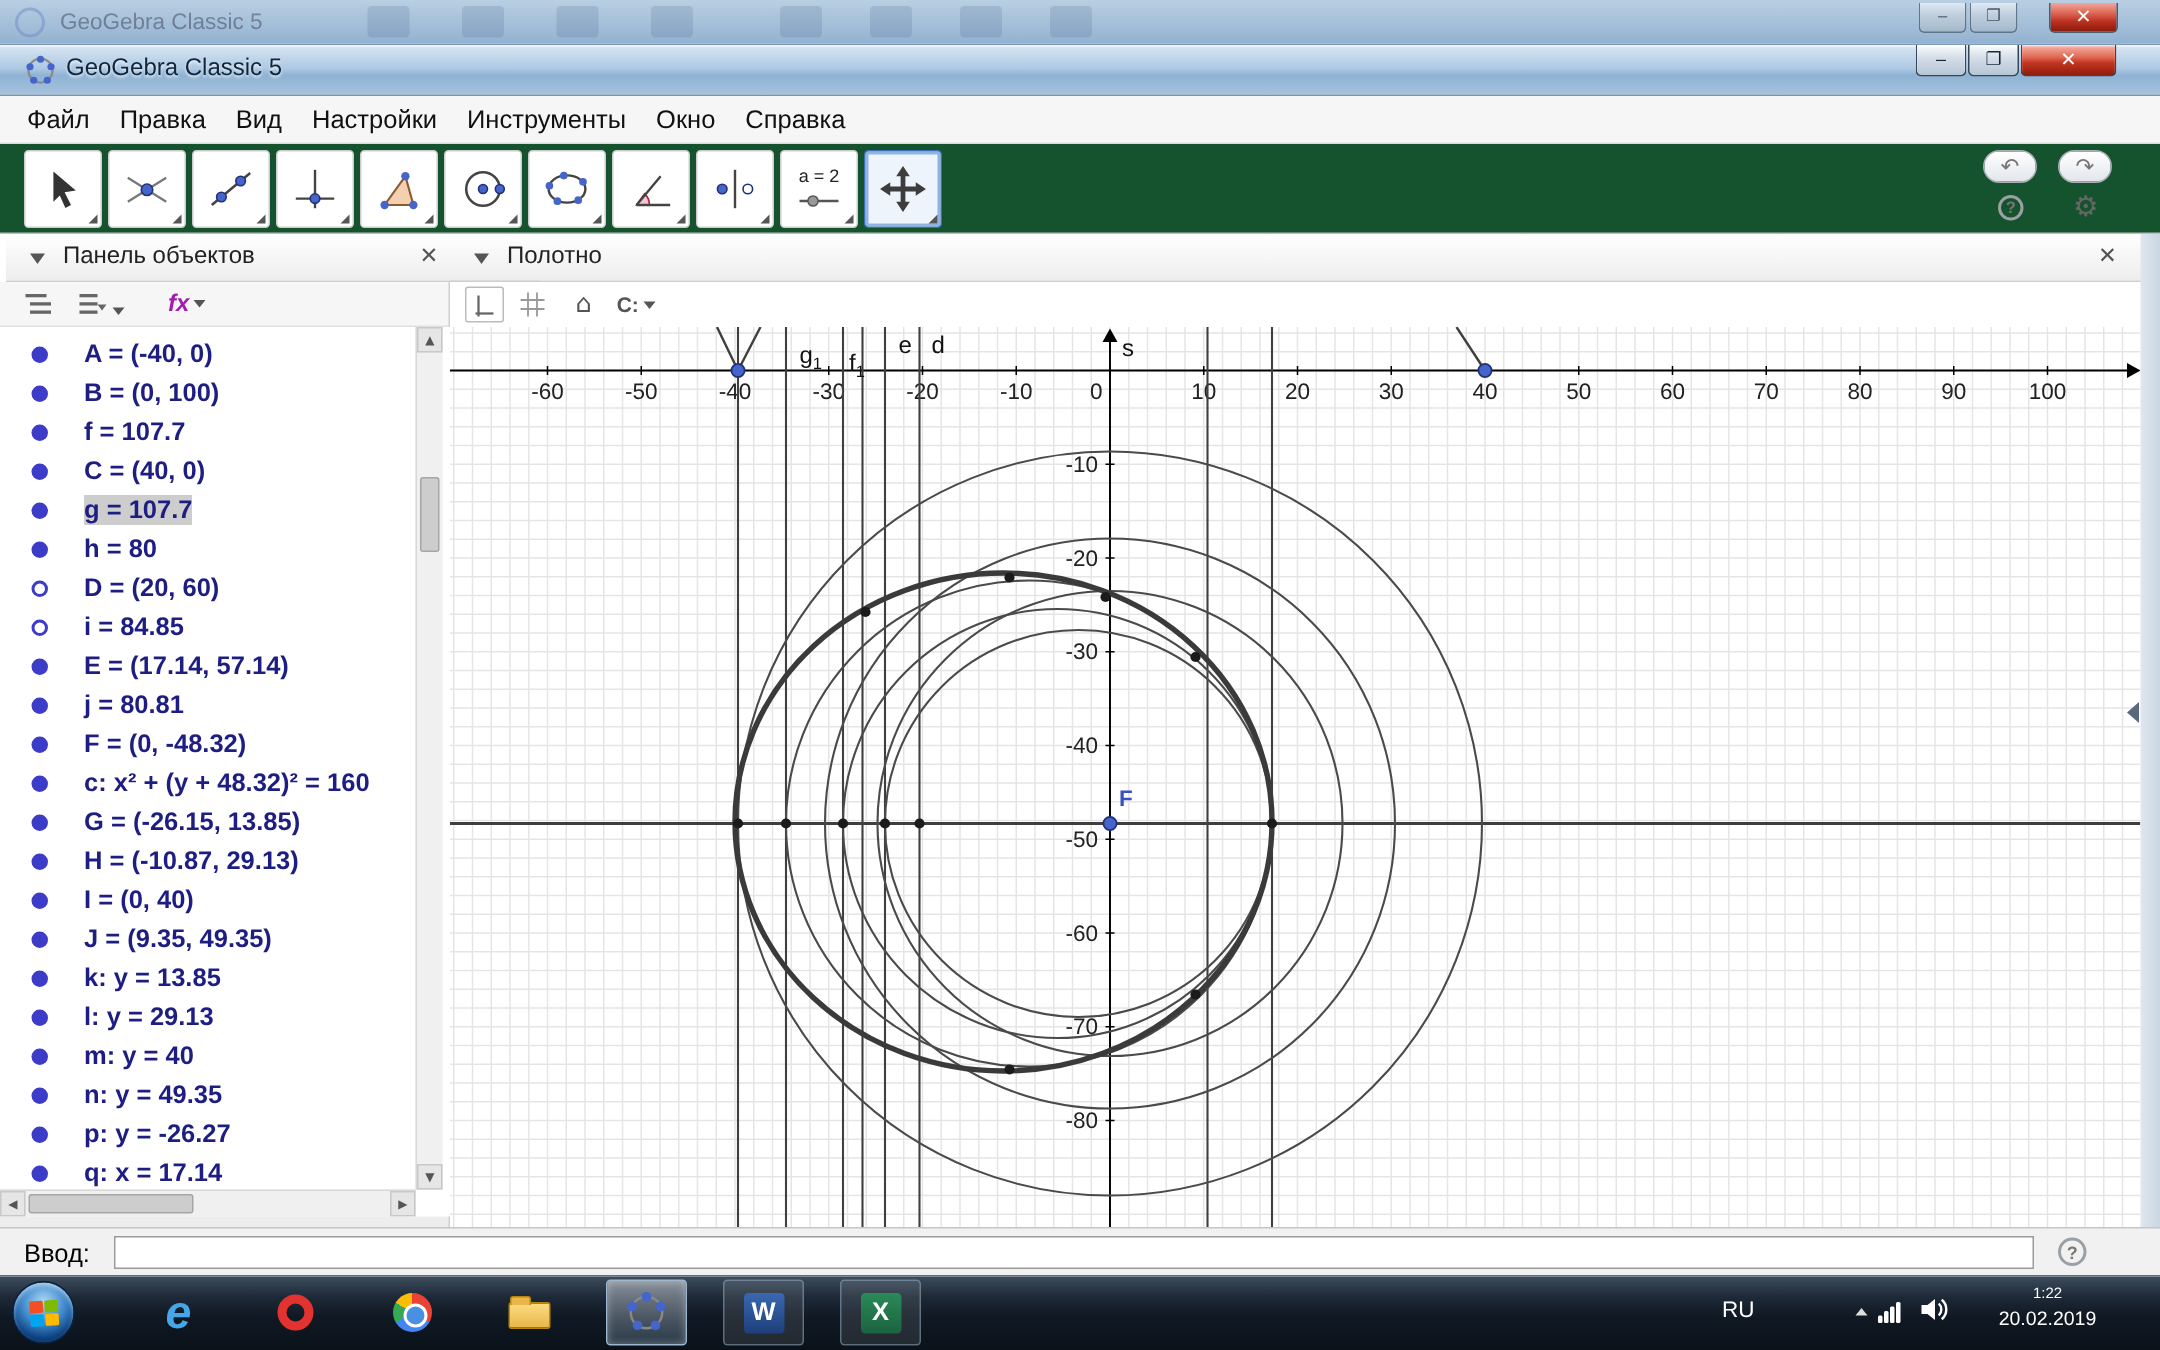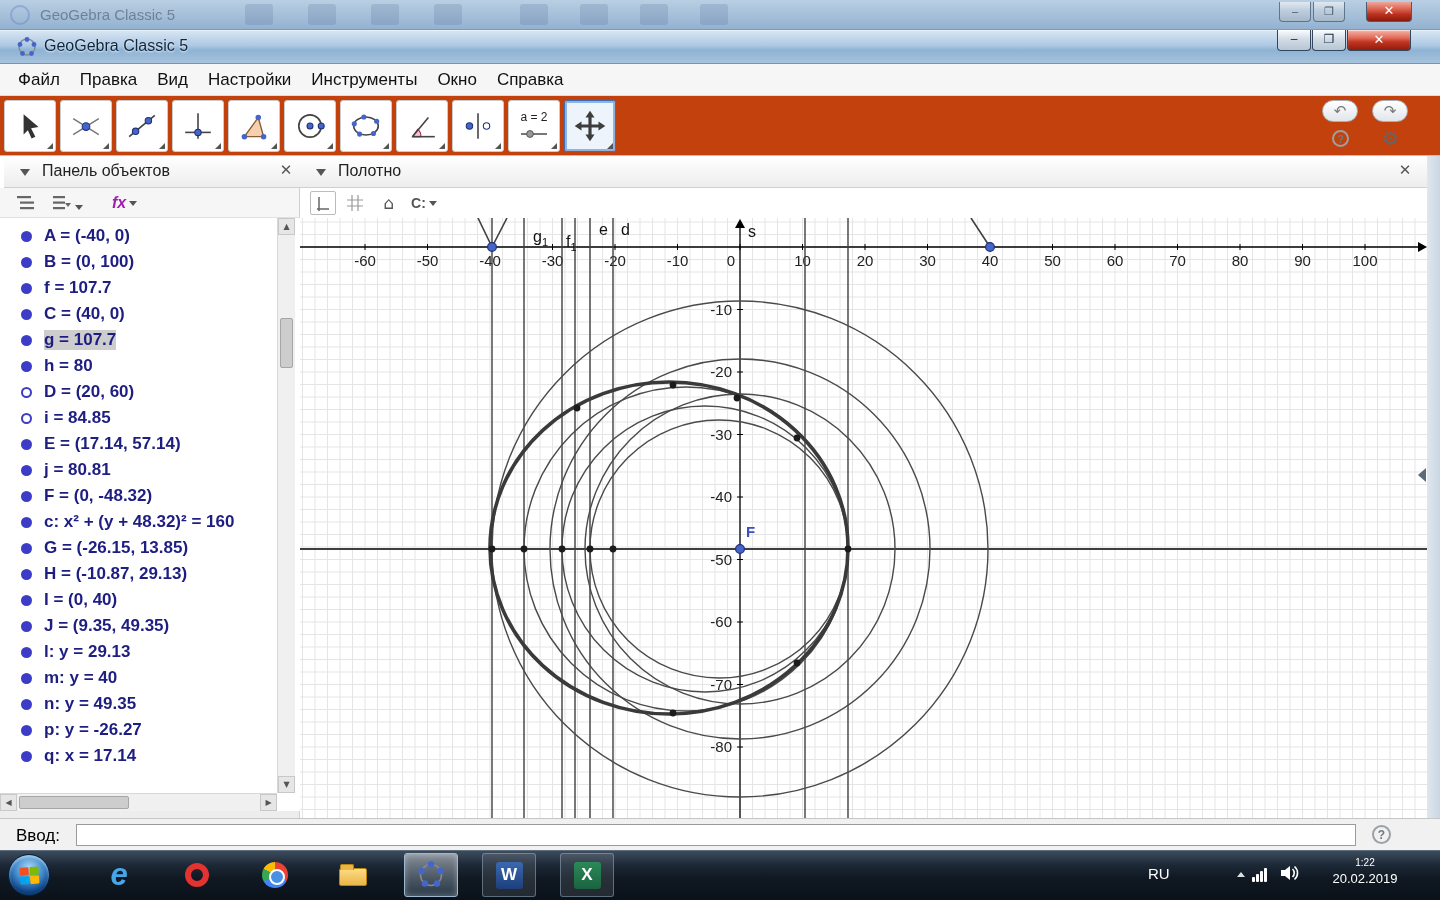--- a/index.html
+++ b/index.html
@@ -32,22 +32,22 @@
   #btn-max{left:1312px;width:34px}
   #btn-close{left:1347px;width:64px;color:#fff;font-size:13px;
     background:linear-gradient(#f5b4aa,#e06a55 40%,#c23421 60%,#901c0c);box-shadow:inset 0 1px 1px rgba(255,255,255,.6)}
 
   
   #menubar{position:absolute;left:0;top:64px;width:1440px;height:32px;background:#f6f6f6;
     border-bottom:1px solid #dcdcdc;padding-left:8px}
   .menu-item{display:inline-block;padding:0 10px;line-height:31px;font-size:17px;color:#111;cursor:default}
 
   
-  #toolbar{position:absolute;left:0;top:96px;width:1440px;height:60px;background:#c2410c;
-    border-bottom:1px solid #bdbdbd;display:flex;align-items:center;padding-left:4px;gap:4px}
+  #toolbar{position:absolute;left:0;top:96px;width:1440px;height:60px;background:#14532d;
+    border-bottom:1px solid #bdbdbd;display:flex;align-items:center;padding-left:16px;gap:4px}
   .tool-btn{position:relative;width:52px;height:52px;background:#fff;border:1px solid #cccccc;
     border-radius:3px;display:flex;align-items:center;justify-content:center;padding:0}
   .tool-btn.selected{border:1px solid #3a6fb8;box-shadow:inset 0 0 0 2px #8fb4e2;background:#eef4fb}
   .tool-btn .corner{position:absolute;right:2px;bottom:2px;width:0;height:0;
     border-left:6px solid transparent;border-bottom:6px solid #555}
   .slider-label{font-size:12px;color:#222;line-height:13px}
   .tb-round{position:absolute;width:36px;height:22px;border:1px solid #a8afb6;border-radius:11px;
     background:linear-gradient(#fff,#e2e6ea);text-align:center;line-height:20px;font-size:15px;
     color:#777;font-family:"DejaVu Sans",sans-serif}
   #undo-btn{left:1322px;top:100px}
@@ -69,21 +69,21 @@
   
   #alg-stylebar{position:absolute;left:0;top:188px;width:300px;height:30px;background:#f6f6f6;
     border-bottom:1px solid #e0e0e0;border-right:1px solid #cfcfcf}
   .sb-caret{display:inline-block;width:0;height:0;border-left:4px solid transparent;
     border-right:4px solid transparent;border-top:5px solid #555;vertical-align:middle;margin-left:3px}
   .sb-icon{position:absolute;top:6px;color:#555}
   #alg-list{position:absolute;left:0;top:218px;width:277px;height:575px;overflow:hidden;background:#fff;padding-top:5px}
   .obj-row{height:26px;display:flex;align-items:center}
   .obj-dot{width:11px;height:11px;border-radius:50%;background:#3c3cc8;margin-left:21px;flex:none}
   .obj-dot.hollow{background:#fff;border:2px solid #3c3cc8}
-  .obj-text{margin-left:12px;font-size:17px;font-weight:bold;color:#1d1d82;white-space:nowrap}
+  .obj-text{margin-left:24px;font-size:17px;font-weight:bold;color:#1d1d82;white-space:nowrap}
   .obj-text.sel{background:#cdcdcd}
   
   #v-scroll{position:absolute;left:277px;top:218px;width:18px;height:575px;background:#f0f0f0;border-left:1px solid #d8d8d8}
   #h-scroll{position:absolute;left:0;top:793px;width:277px;height:18px;background:#f0f0f0;border-top:1px solid #d8d8d8}
   .scr-btn{position:absolute;background:#e6e6e6;border:1px solid #c8c8c8;color:#555;font-size:8px;
     text-align:center;font-family:"DejaVu Sans",sans-serif}
   .scr-thumb{position:absolute;background:#cdcdcd;border:1px solid #a6a6a6;border-radius:2px}
   #alg-bottom-gap{position:absolute;left:0;top:811px;width:300px;height:7px;background:#ededed;border-right:1px solid #cfcfcf}
 
   
@@ -361,20 +361,24 @@
         <span class="obj-dot"></span>
         <span class="obj-text">H = (-10.87, 29.13)</span>
       </div>
       <div class="obj-row">
         <span class="obj-dot"></span>
         <span class="obj-text">I = (0, 40)</span>
       </div>
       <div class="obj-row">
         <span class="obj-dot"></span>
         <span class="obj-text">J = (9.35, 49.35)</span>
+      </div>
+      <div class="obj-row">
+        <span class="obj-dot"></span>
+        <span class="obj-text">k: y = 13.85</span>
       </div>
       <div class="obj-row">
         <span class="obj-dot"></span>
         <span class="obj-text">l: y = 29.13</span>
       </div>
       <div class="obj-row">
         <span class="obj-dot"></span>
         <span class="obj-text">m: y = 40</span>
       </div>
       <div class="obj-row">

